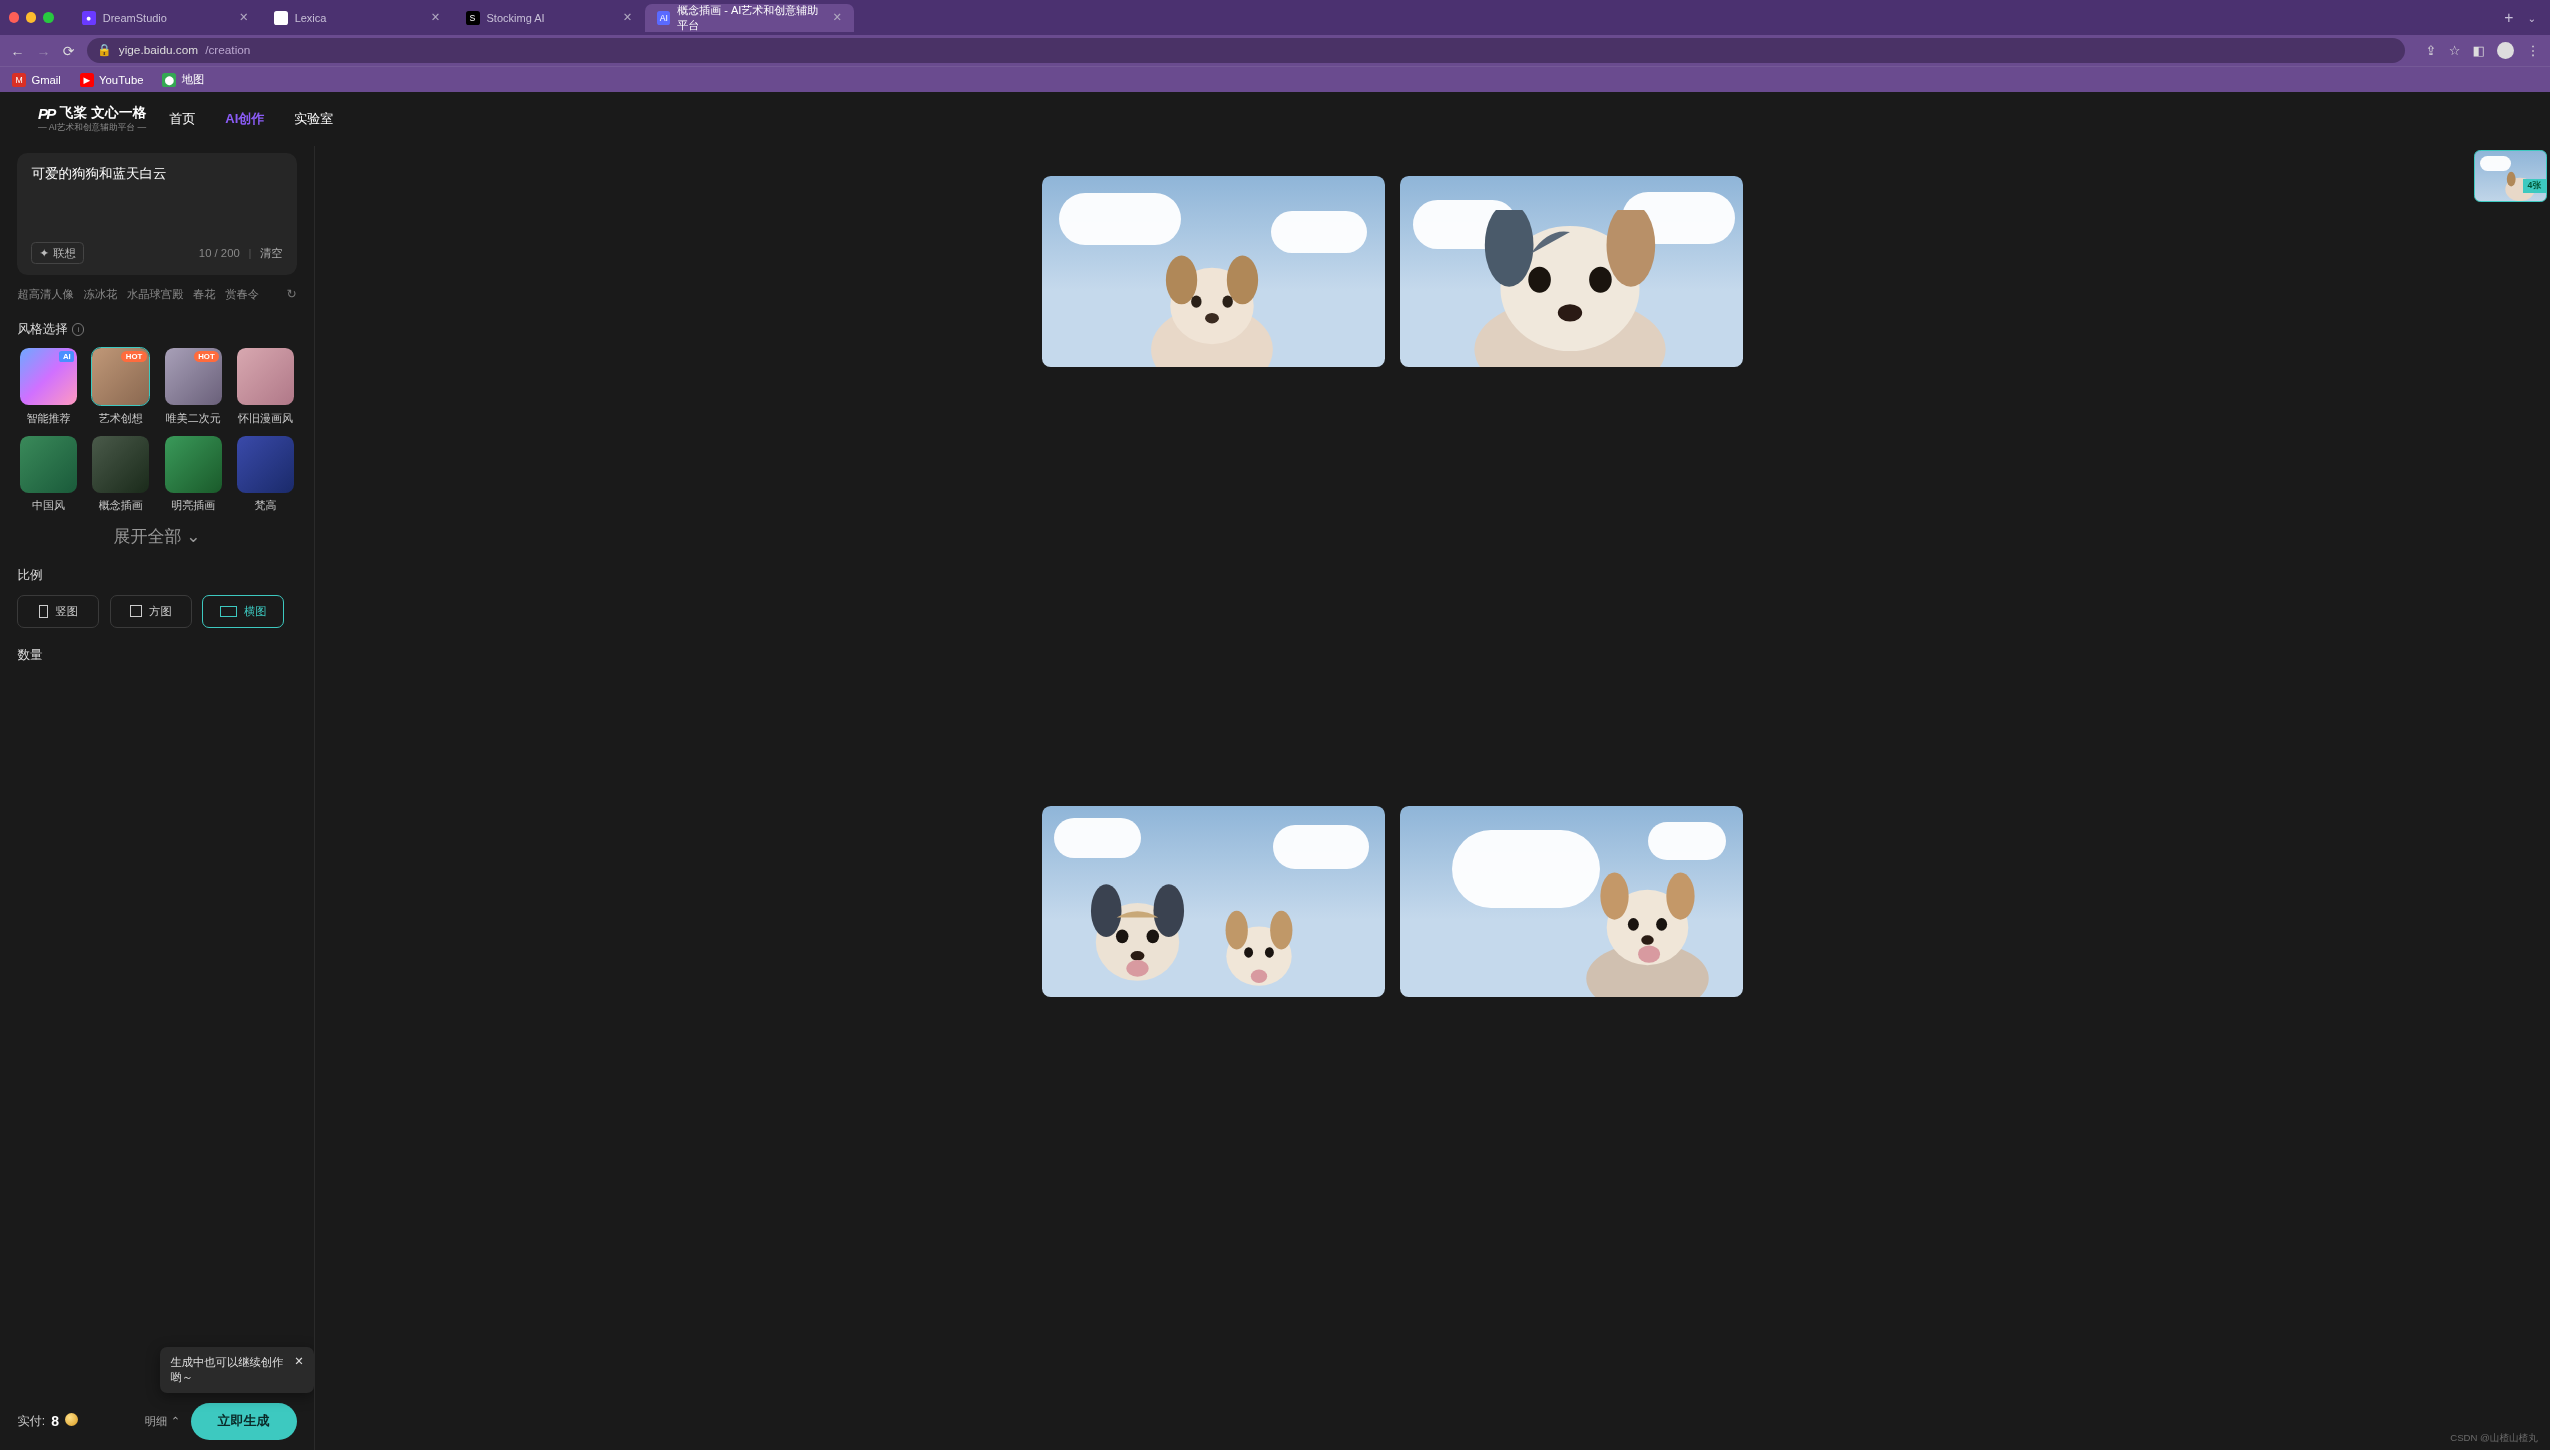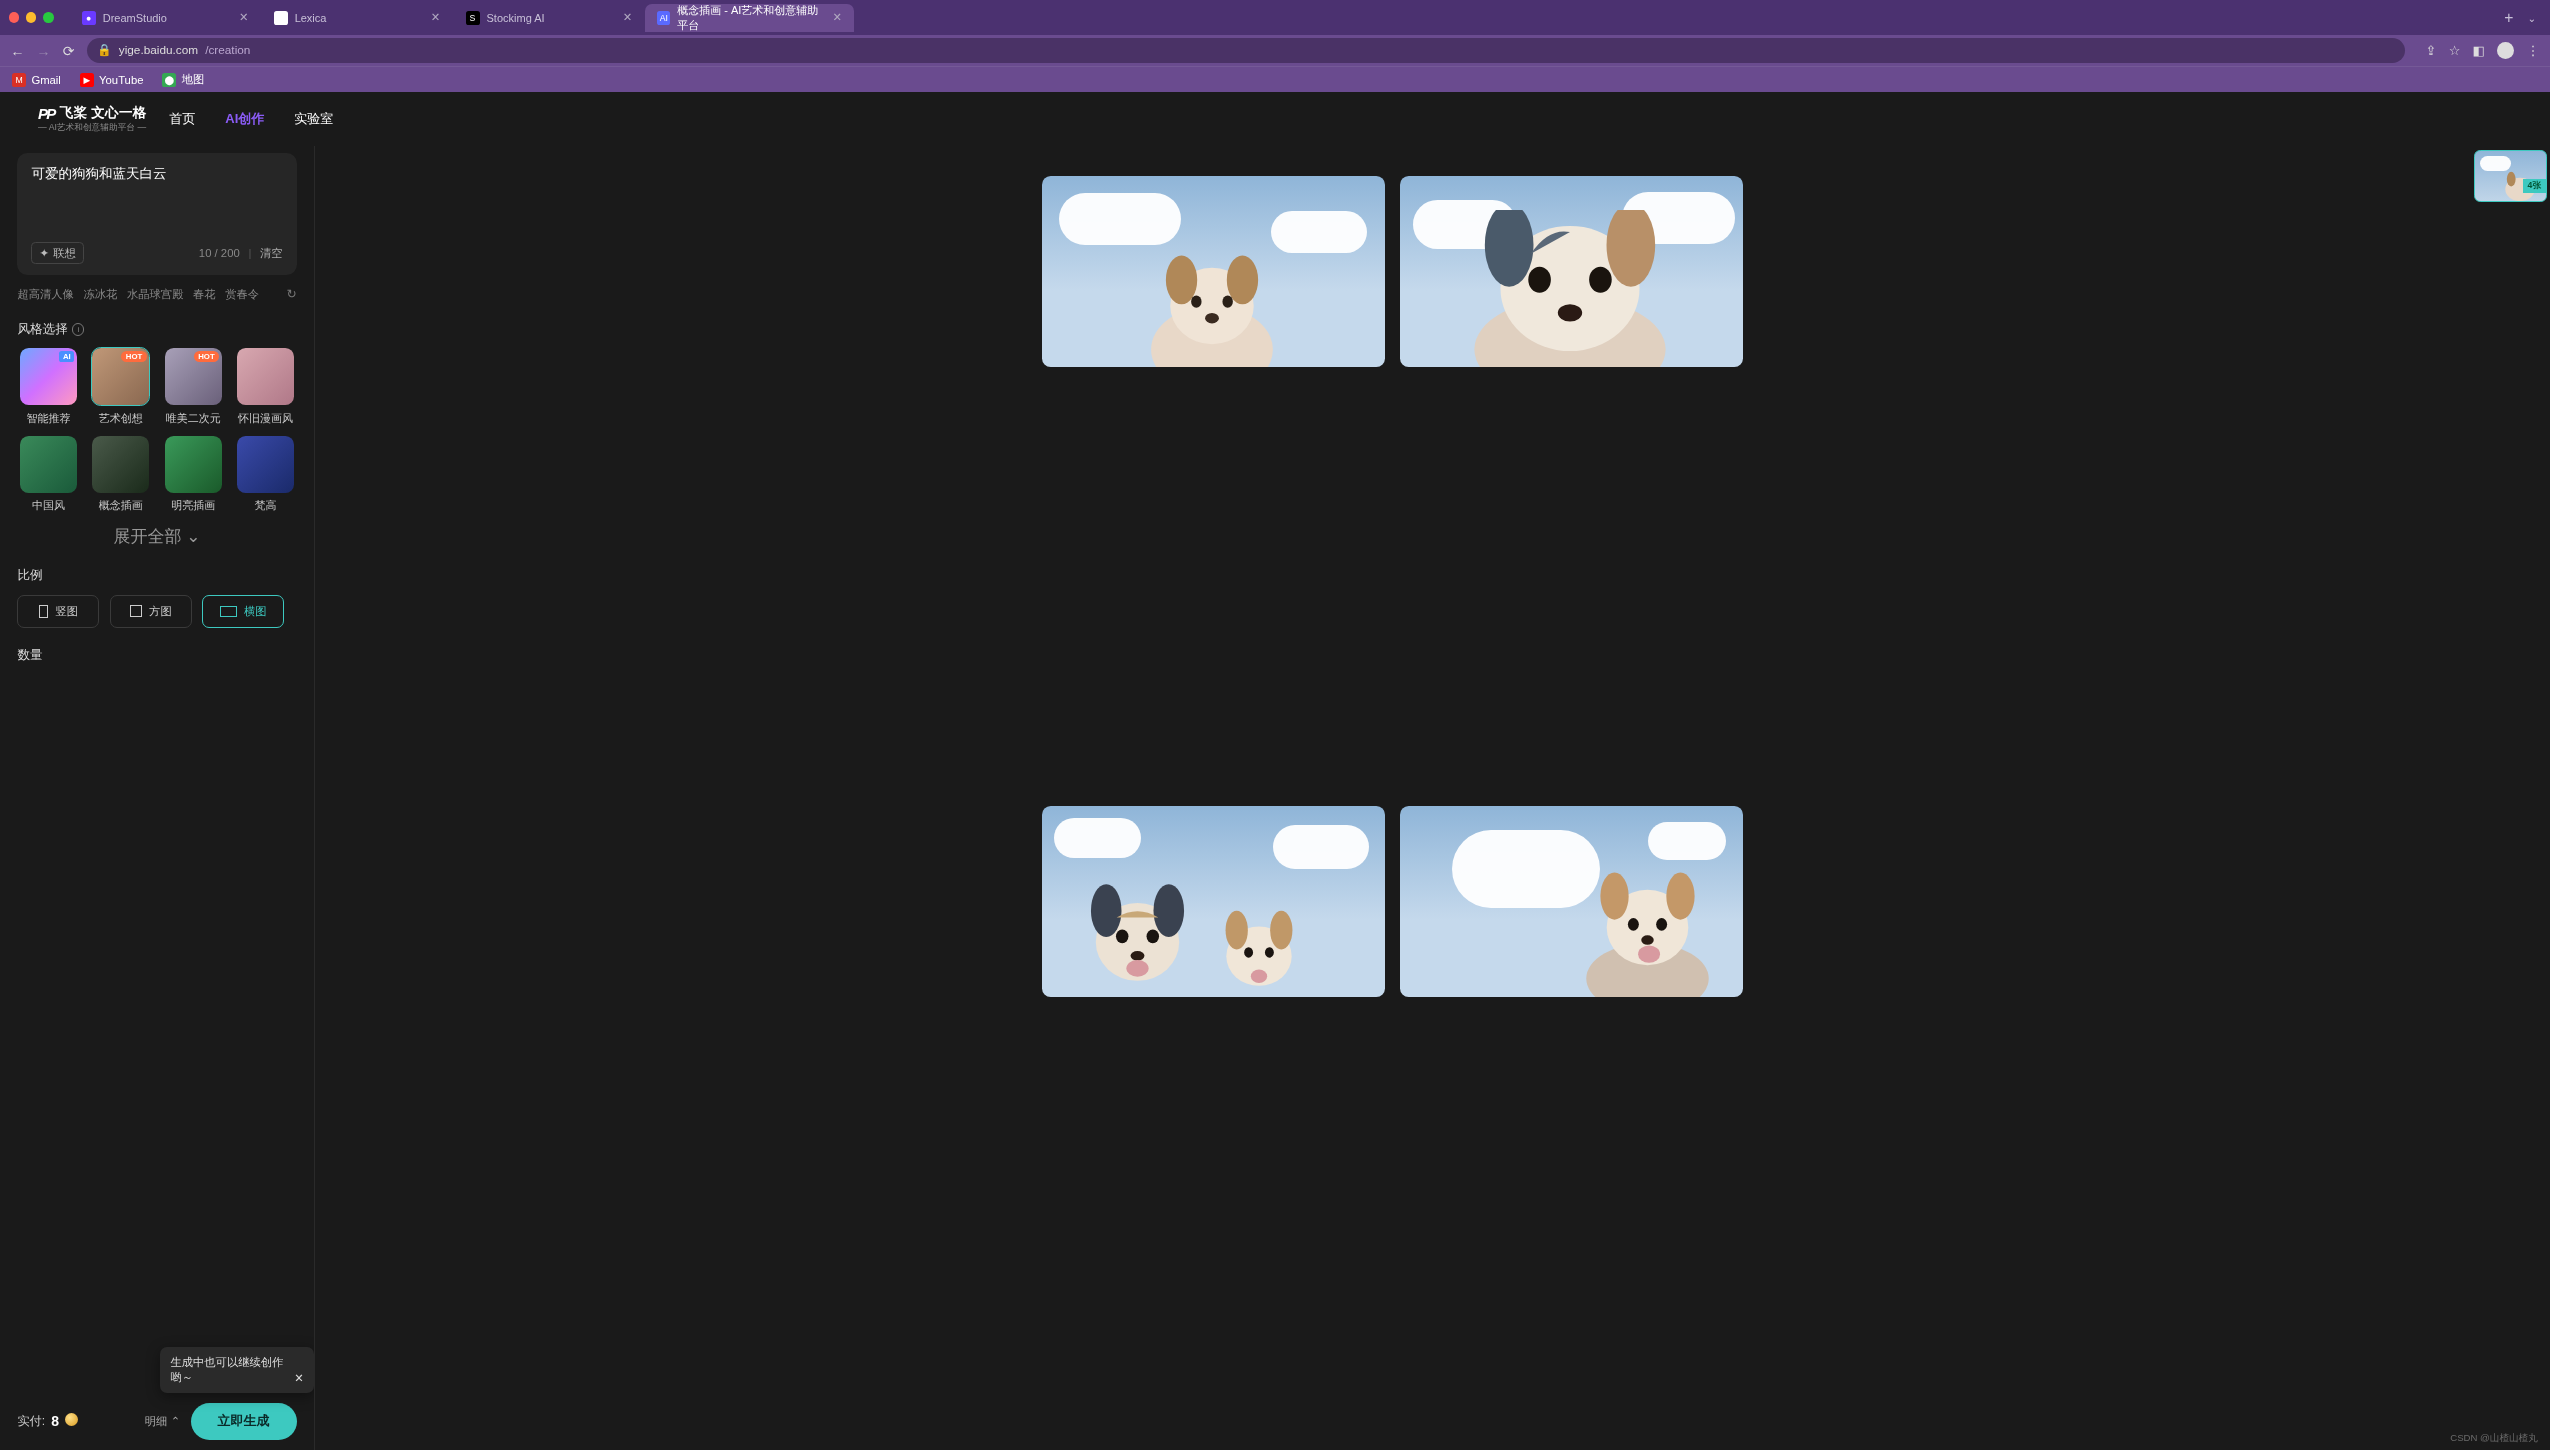--- a/index.html
+++ b/index.html
@@ -62,21 +62,21 @@
 .style-thumb{width:57px;height:57px;border-radius:8.7px;position:relative;overflow:hidden}
 .style.selected .style-thumb{outline:1.7px solid #3dc9c0}
 .hot{position:absolute;top:2.6px;right:2.6px;background:#ff6b3d;color:#fff;font-size:7.8px;padding:0.9px 4.4px;border-radius:6.1px;font-weight:600}
 .ai-badge{position:absolute;top:2.6px;right:2.6px;background:#4a8fff;color:#fff;font-size:7.8px;padding:0.9px 3.5px;border-radius:2.6px;font-weight:700}
 .style-name{font-size:11px;color:#ccc}
 .expand{text-align:center;font-size:17px;color:#999;margin-top:12.2px;cursor:pointer}
 .ratio-group{display:flex;gap:10.4px;margin-top:10.4px}
 .ratio{border:0.9px solid #3a3a3a;border-radius:7px;height:33px;width:82px;display:flex;align-items:center;justify-content:center;gap:7px;font-size:11.3px;color:#ccc;cursor:pointer}
 .ratio.selected{border-color:#3dc9c0;color:#3dc9c0}
 .ratio-icon{border:1.3px solid currentColor}
-.tooltip{position:absolute;background:#2a2a2a;border-radius:7px;padding:7.8px 10.4px;font-size:11.3px;color:#ddd;display:flex;align-items:flex-end;gap:8.7px;box-shadow:0 3.5px 14px rgba(0,0,0,.4)}
+.tooltip{position:absolute;background:#2a2a2a;border-radius:7px;padding:7.8px 10.4px;font-size:11.3px;color:#ddd;display:flex;align-items:flex-start;gap:8.7px;box-shadow:0 3.5px 14px rgba(0,0,0,.4)}
 .tooltip .x{cursor:pointer;font-size:11.3px}
 .footer{margin-top:auto;padding-top:12.2px;display:flex;align-items:center;gap:10.4px}
 .cost{font-size:12.2px;color:#ccc;display:flex;align-items:flex-start;gap:6.1px;font-weight:500}
 .cost-n{font-size:14px;color:#fff;font-weight:600}
 .coin{width:13px;height:13px;border-radius:50%;background:radial-gradient(circle at 35% 35%,#ffe088,#d89a20);display:inline-block}
 .detail{margin-left:auto;font-size:11.3px;color:#aaa;cursor:pointer;display:flex;align-items:center;gap:3.5px}
 .generate{background:#3dc9c0;color:#0a2a28;font-weight:600;font-size:13px;border-radius:19px;height:37px;width:106px;display:flex;align-items:center;justify-content:center;cursor:pointer}
 .canvas{flex:1;display:flex;justify-content:center;padding:30px;position:relative}
 .grid{display:grid;grid-template-columns:1fr 1fr;gap:15.7px;max-width:702px}
 .gen-img{width:343px;height:191px;border-radius:8.7px;background:linear-gradient(180deg,#8fb5d8 0%,#c5d9ec 60%);position:relative;overflow:hidden}

